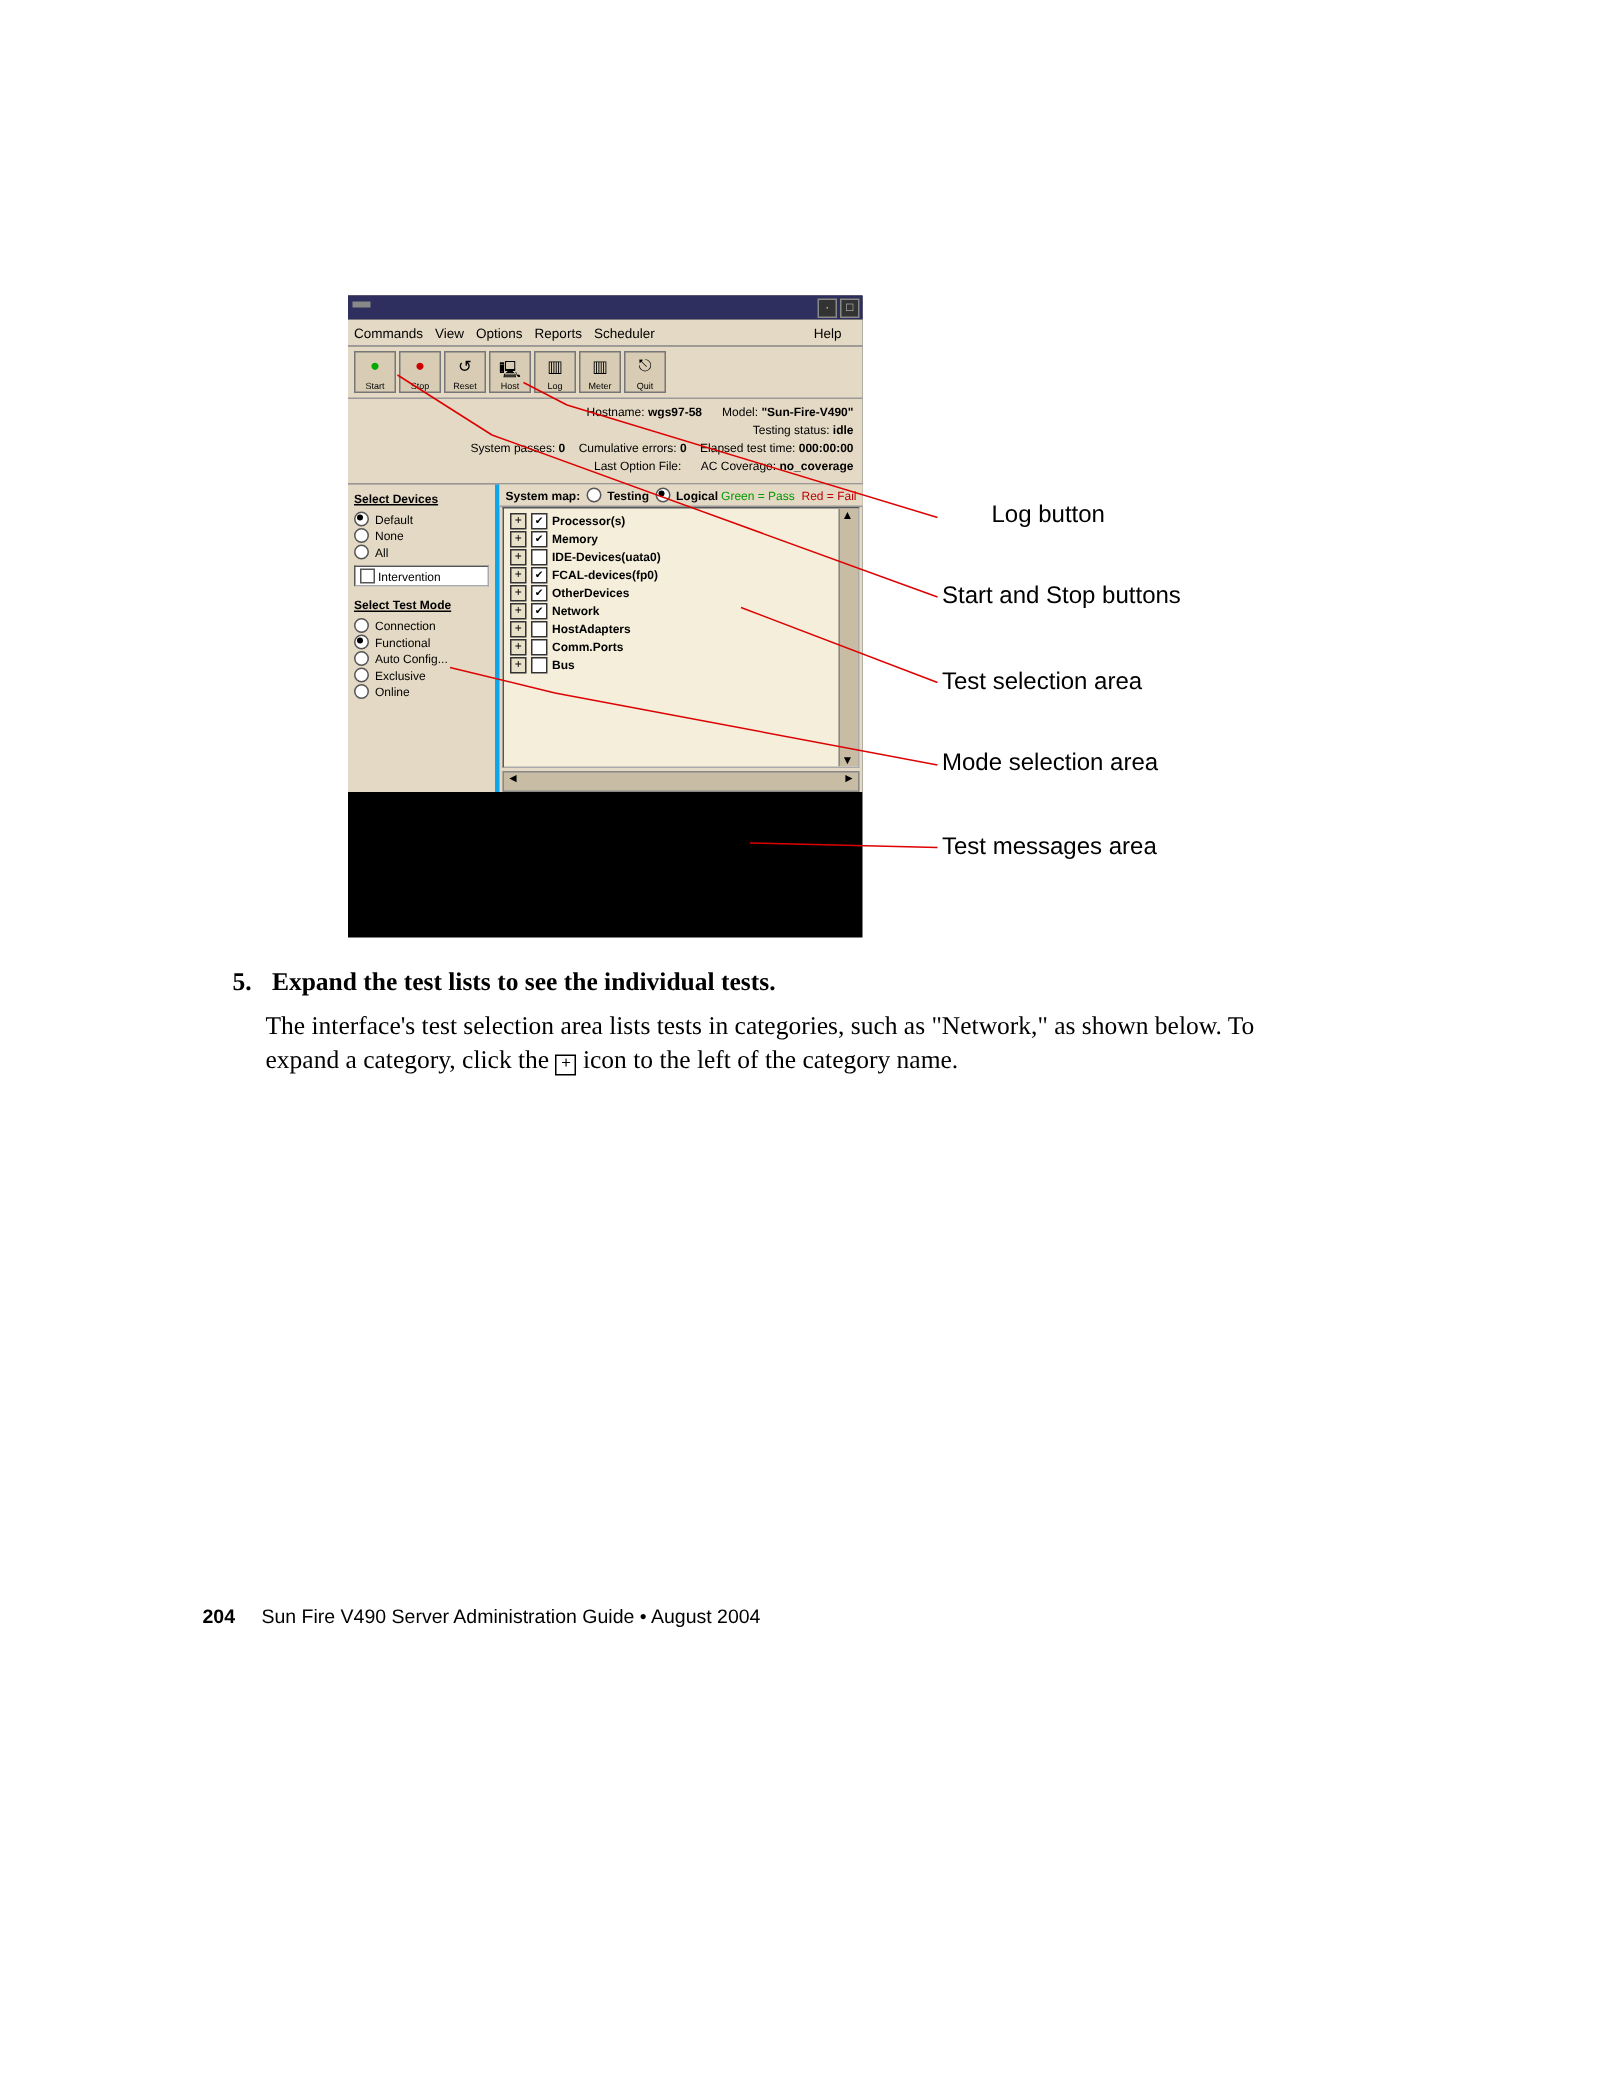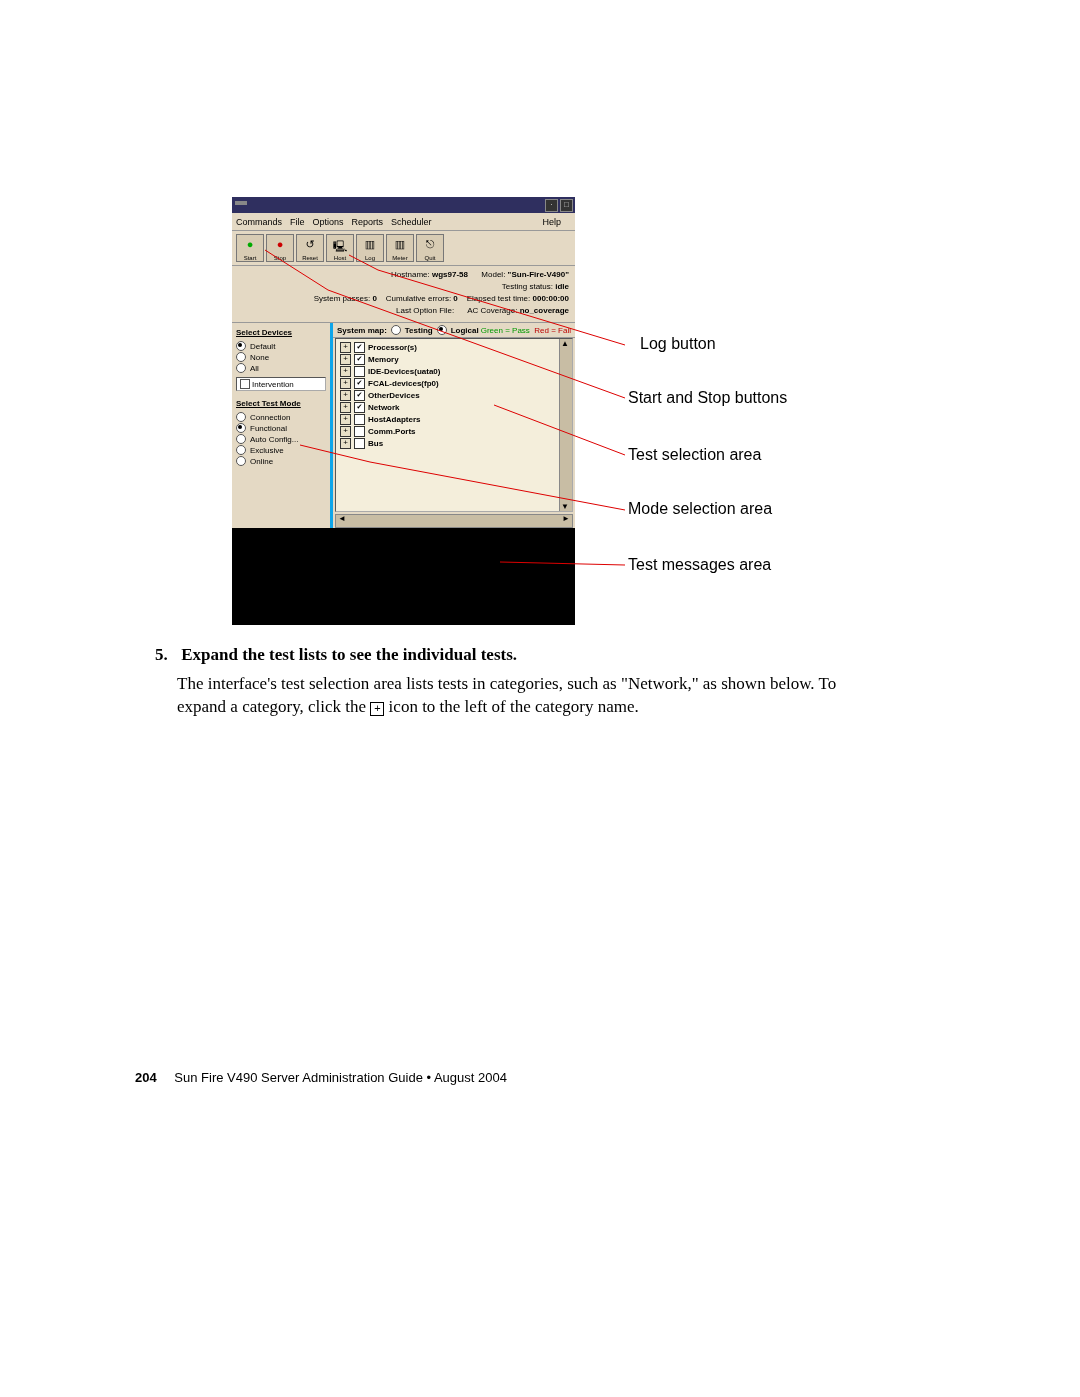--- a/index.html
+++ b/index.html
@@ -207,21 +207,21 @@
   <div class="app-window">
     <div class="titlebar">
       <div class="title-dash"></div>
       <div class="title-btns">
         <div class="title-btn">·</div>
         <div class="title-btn">□</div>
       </div>
     </div>
     <div class="menubar">
       <span>Commands</span>
-      <span>File</span>
+      <span>View</span>
       <span>Options</span>
       <span>Reports</span>
       <span>Scheduler</span>
       <span class="help">Help</span>
     </div>
     <div class="toolbar">
       <div class="tbtn green">
           <span class="glyph">●</span>
           <span>Start</span>
         </div>
@@ -389,21 +389,21 @@
       <line x1="378" y1="270" x2="625" y2="345"></line>
       <line x1="265" y1="250" x2="328" y2="290"></line>
       <line x1="328" y1="290" x2="625" y2="398"></line>
       <line x1="494" y1="405" x2="625" y2="455"></line>
       <line x1="300" y1="445" x2="370" y2="462"></line>
       <line x1="370" y1="462" x2="625" y2="510"></line>
       <line x1="500" y1="562" x2="625" y2="565"></line>
     </g>
   </svg>
 
-  <div class="callout" style="left:640px; top:335px;">Log button</div>
+  <div class="callout" style="left:661px; top:335px;">Log button</div>
   <div class="callout" style="left:628px; top:389px;">Start and Stop buttons</div>
   <div class="callout" style="left:628px; top:446px;">Test selection area</div>
   <div class="callout" style="left:628px; top:500px;">Mode selection area</div>
   <div class="callout" style="left:628px; top:556px;">Test messages area</div>
 
   <div class="step">
     <span class="num">5.</span>
     <span class="title">Expand the test lists to see the individual tests.</span>
     <p>
       <span>The interface's test selection area lists tests in categories, such as "Network," as shown below. To expand a category, click the </span><span class="plusicon">+</span><span> icon to the left of the category name.</span>

